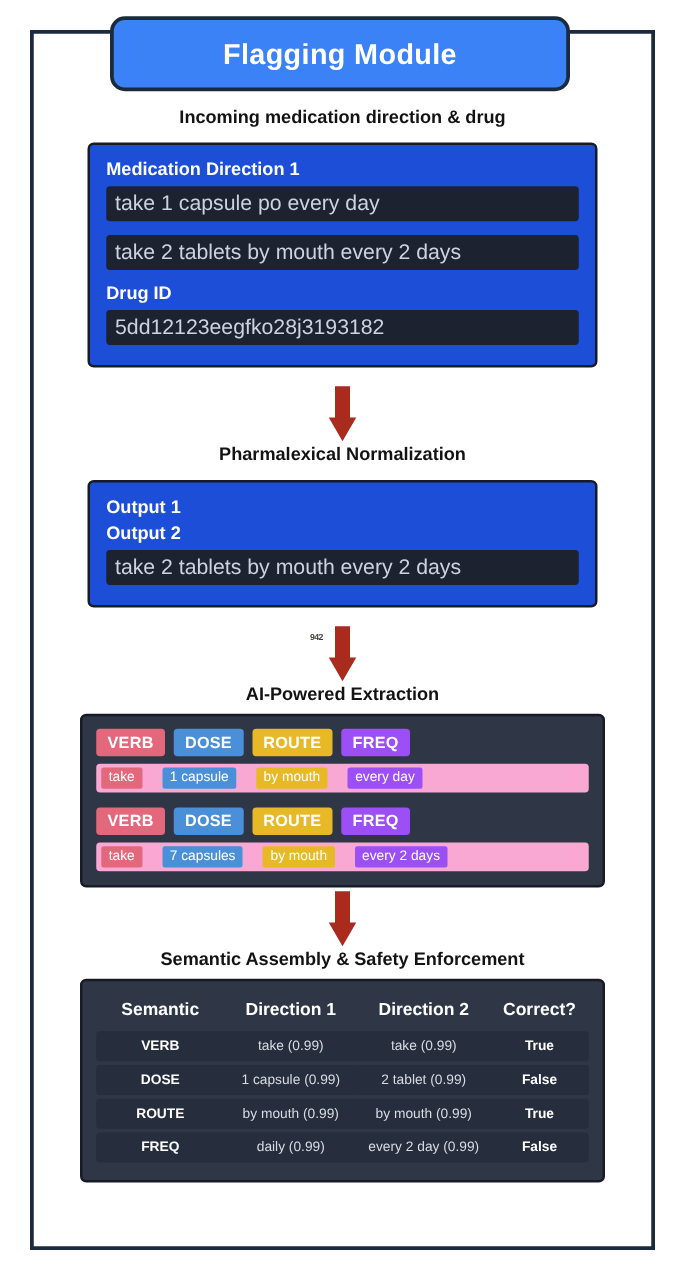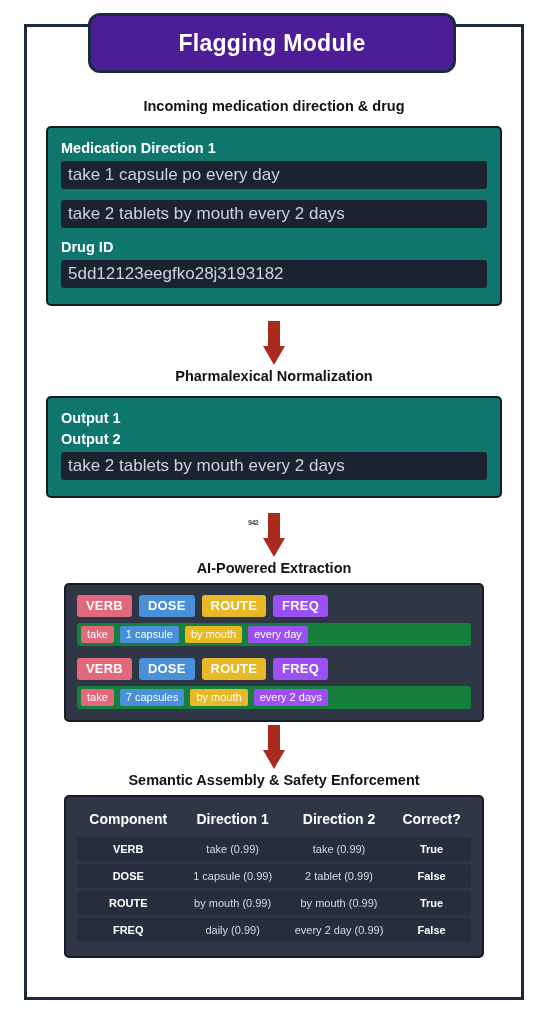--- a/index.html
+++ b/index.html
@@ -30,55 +30,55 @@
     background: transparent;
   }
 
   
   .header-banner {
     position: absolute;
     left: 88px;
     top: 13px;
     width: 368px;
     height: 60px;
-    background: #4c1d95;
+    background: #3b82f6;
     border: 3px solid #1b2a3d;
     border-radius: 12px;
     display: flex;
     align-items: center;
     justify-content: center;
     z-index: 5;
   }
   .header-title {
     color: #ffffff;
     font-size: 23px;
     font-weight: 600;
     letter-spacing: 0.3px;
   }
 
   
   .content {
     position: absolute;
     left: 0;
-    top: 98px;
+    top: 86px;
     width: 548px;
   }
 
   .section-title {
     text-align: center;
     color: #131313;
     font-size: 14.5px;
     font-weight: bold;
     margin-bottom: 7px;
   }
 
   .card {
     margin: 12px auto;
-    width: 456px;
-    background: #0f766e;
+    width: 408px;
+    background: #1d4ed8;
     border: 2px solid #161b26;
     border-radius: 5px;
     padding: 12px 13px 14px 13px;
   }
 
   .field-label {
     color: #ffffff;
     font-size: 14.5px;
     font-weight: bold;
     margin-bottom: 5px;
@@ -151,25 +151,25 @@
   }
   .tag {
     color: #ffffff;
     font-size: 13px;
     font-weight: bold;
     padding: 3px 9px 4px 9px;
     border-radius: 3px;
     letter-spacing: 0.2px;
   }
   .token-strip {
-    background: #15803d;
+    background: #f9a8d4;
     border-radius: 3px;
     padding: 3px 4px;
     display: flex;
-    gap: 6px;
+    gap: 16px;
     margin-bottom: 12px;
   }
   .token-strip.last { margin-bottom: 0; }
   .token {
     color: #ffffff;
     font-size: 11px;
     padding: 2px 6px 3px 6px;
     border-radius: 2px;
   }
 
@@ -298,21 +298,21 @@
         <div class="shaft"></div>
         <div class="head"></div>
       </div>
     </div>
 
     <div class="section-title">Semantic Assembly &amp; Safety Enforcement</div>
     <div class="table-card">
       <table class="result">
         <thead>
           <tr>
-            <th>Component</th>
+            <th>Semantic</th>
             <th>Direction 1</th>
             <th>Direction 2</th>
             <th>Correct?</th>
           </tr>
         </thead>
         <tbody>
           <tr>
             <td class="comp">VERB</td>
             <td>take (0.99)</td>
             <td>take (0.99)</td>

